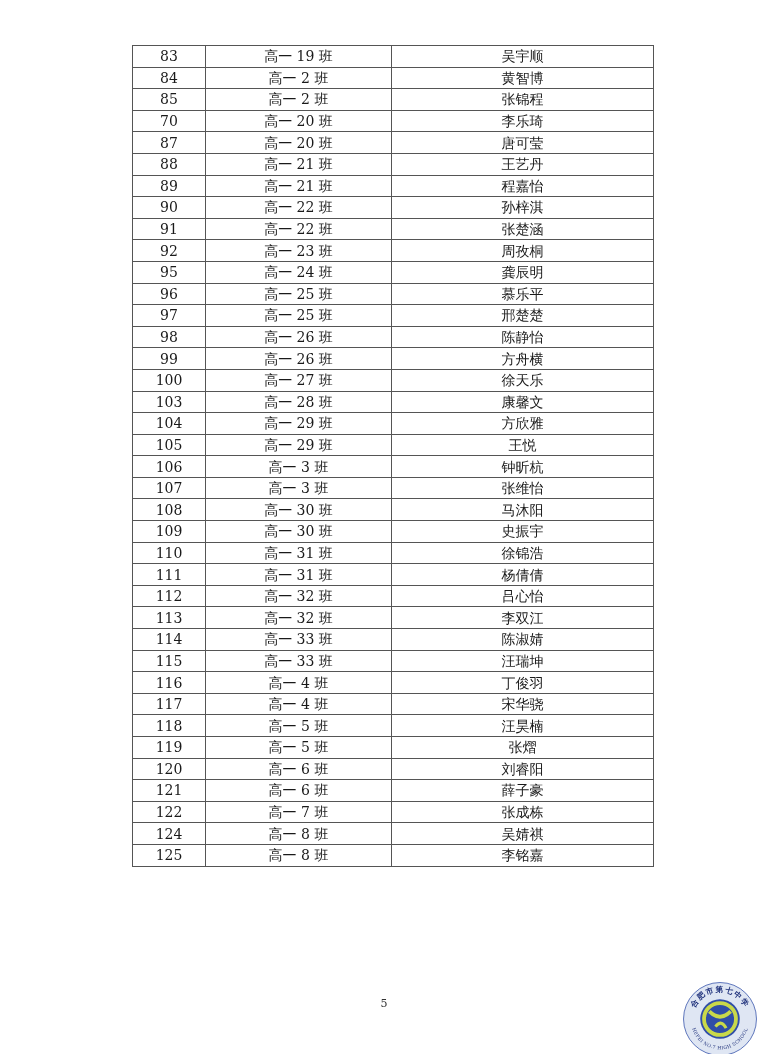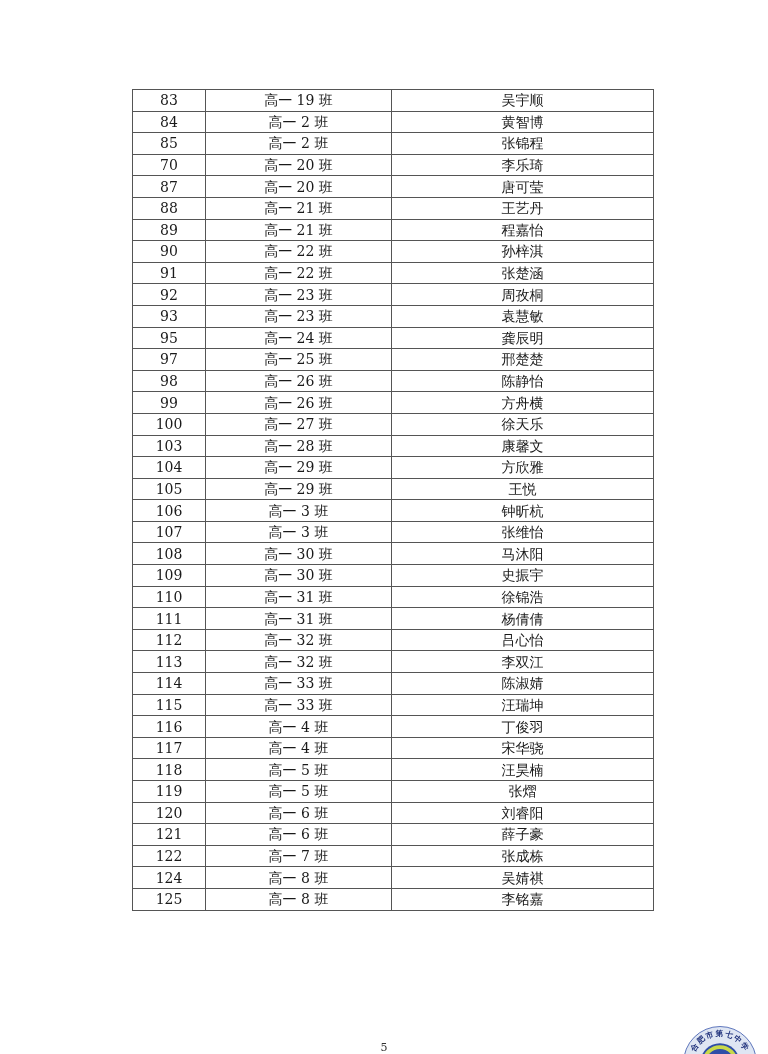--- a/index.html
+++ b/index.html
@@ -4,21 +4,21 @@
 <style>
   html, body { margin: 0; padding: 0; }
   body {
     width: 768px; height: 1054px;
     background: #ffffff;
     position: relative;
     overflow: hidden;
     font-family: "DejaVu Serif", "Liberation Serif", serif;
     color: #1a1a1a;
   }
-  .page { position: absolute; left: 0; top: 0; width: 768px; height: 846px; margin-top: 44px; }
+  .page { position: absolute; left: 0; top: 0; width: 768px; height: 846px; }
   table.roster {
     position: absolute;
     left: 132px; top: 45px;
     width: 521px;
     border-collapse: collapse;
     table-layout: fixed;
   }
   table.roster td {
     border: 1px solid #555;
     height: 20.6px;
@@ -102,28 +102,28 @@
           <td>91</td>
           <td>高一 22 班</td>
           <td>张楚涵</td>
         </tr>
         <tr>
           <td>92</td>
           <td>高一 23 班</td>
           <td>周孜桐</td>
         </tr>
         <tr>
-          <td>93</td>
-          <td>高一 23 班</td>
-          <td>袁慧敏</td>
-        </tr>
-        <tr>
           <td>95</td>
           <td>高一 24 班</td>
           <td>龚辰明</td>
+        </tr>
+        <tr>
+          <td>96</td>
+          <td>高一 25 班</td>
+          <td>慕乐平</td>
         </tr>
         <tr>
           <td>97</td>
           <td>高一 25 班</td>
           <td>邢楚楚</td>
         </tr>
         <tr>
           <td>98</td>
           <td>高一 26 班</td>
           <td>陈静怡</td>

